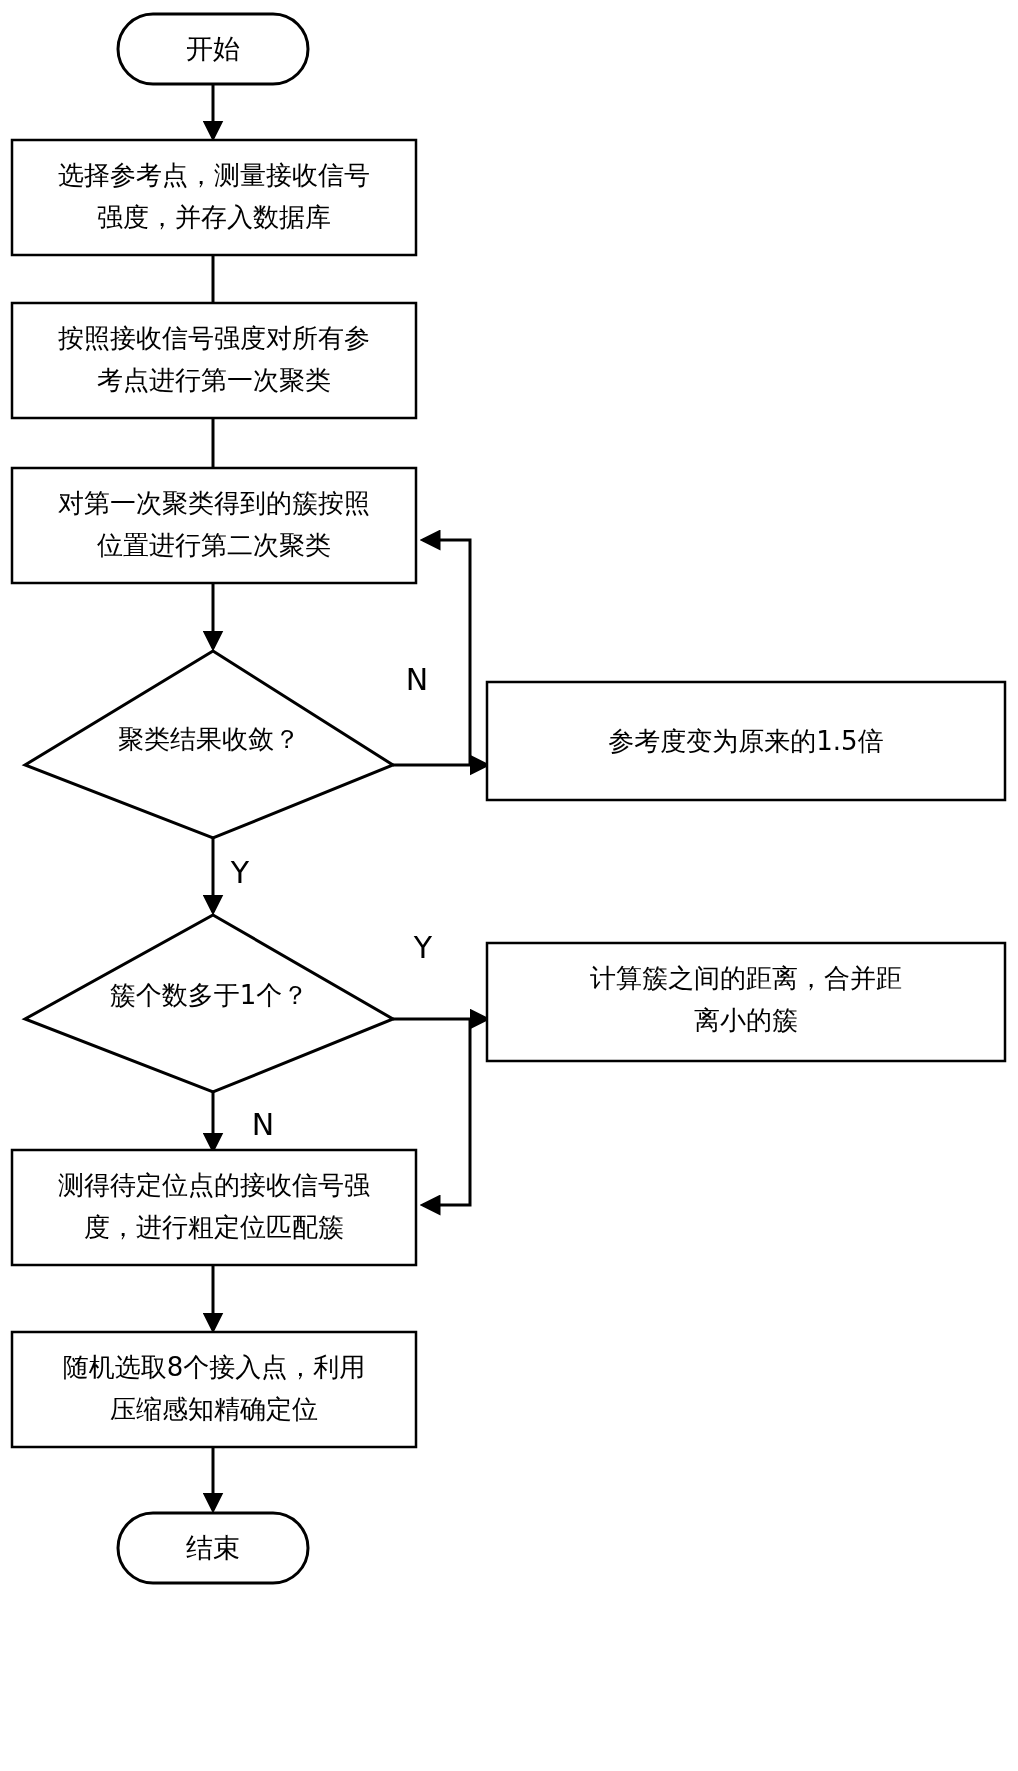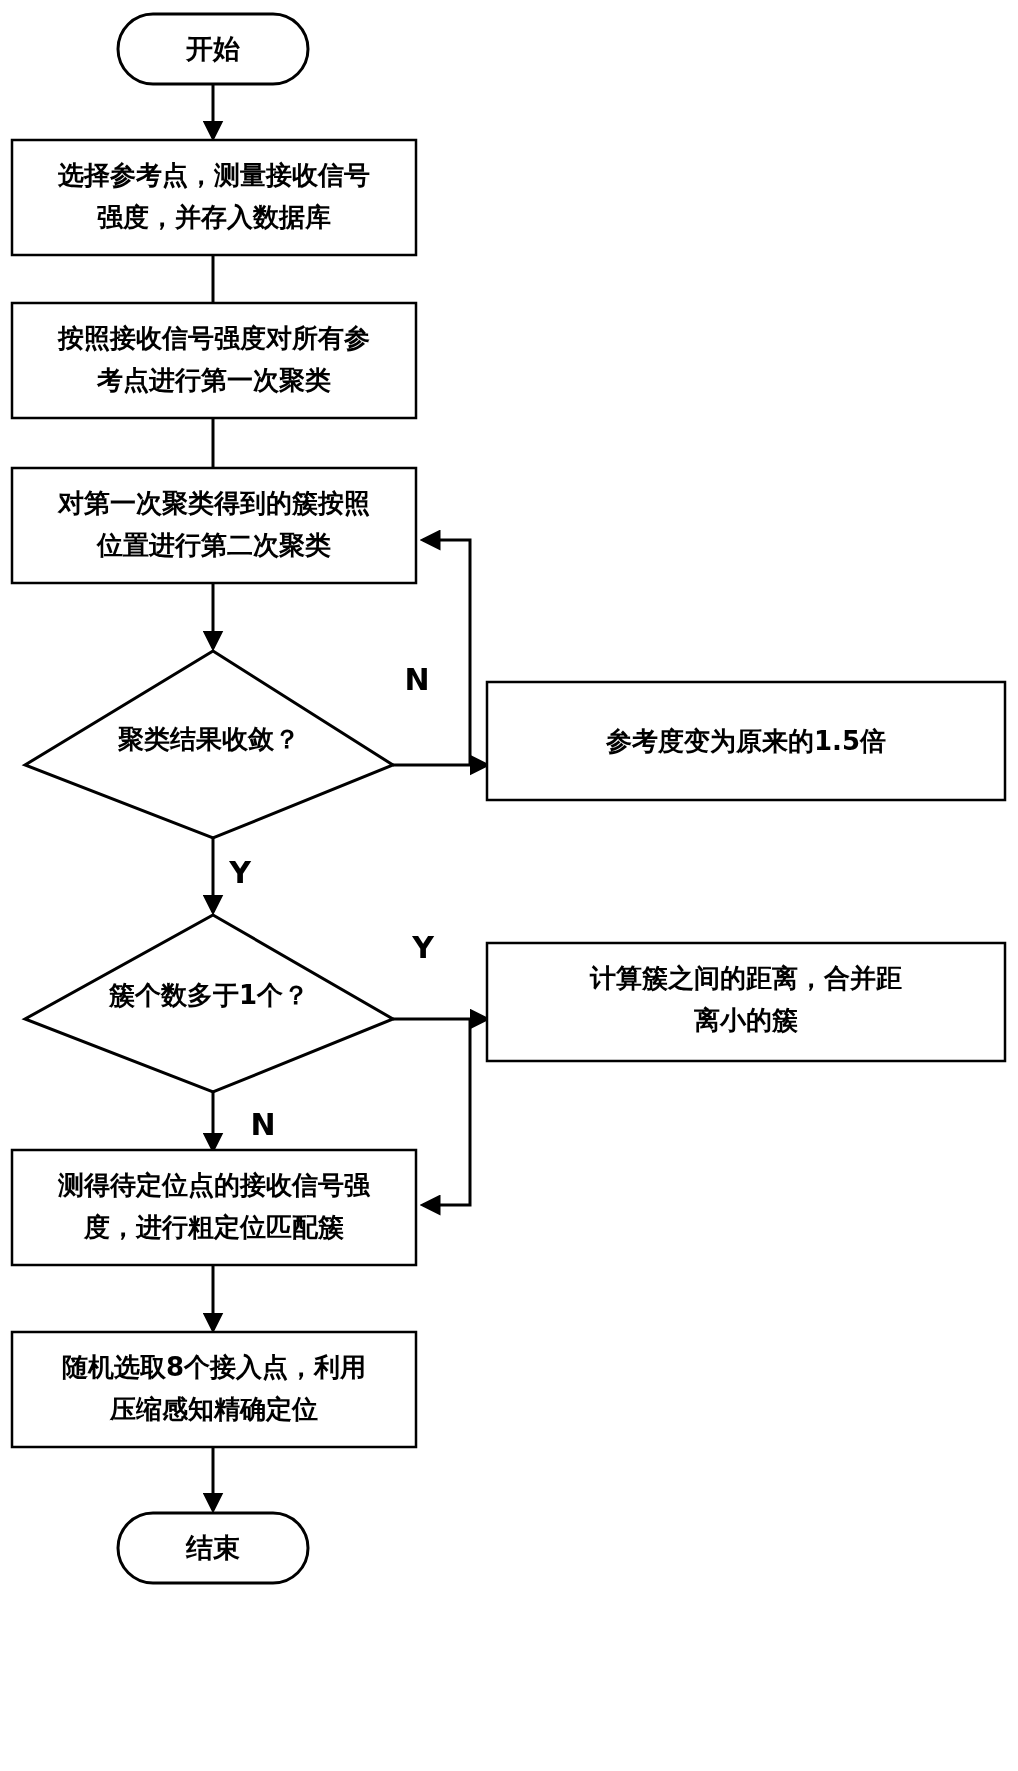--- a/index.html
+++ b/index.html
@@ -11,21 +11,20 @@
     width: 1018px;
     height: 1771px;
     overflow: hidden;
     font-family: "DejaVu Sans", "Liberation Sans", sans-serif;
   }
   #flow-root {
     position: relative;
     width: 1018px;
     height: 1771px;
     background: #ffffff;
-    font-weight: bold;
   }
   svg#flow-svg {
     position: absolute;
     top: 0;
     left: 0;
     width: 1018px;
     height: 1771px;
   }
   .node-shape {
     fill: #ffffff;

